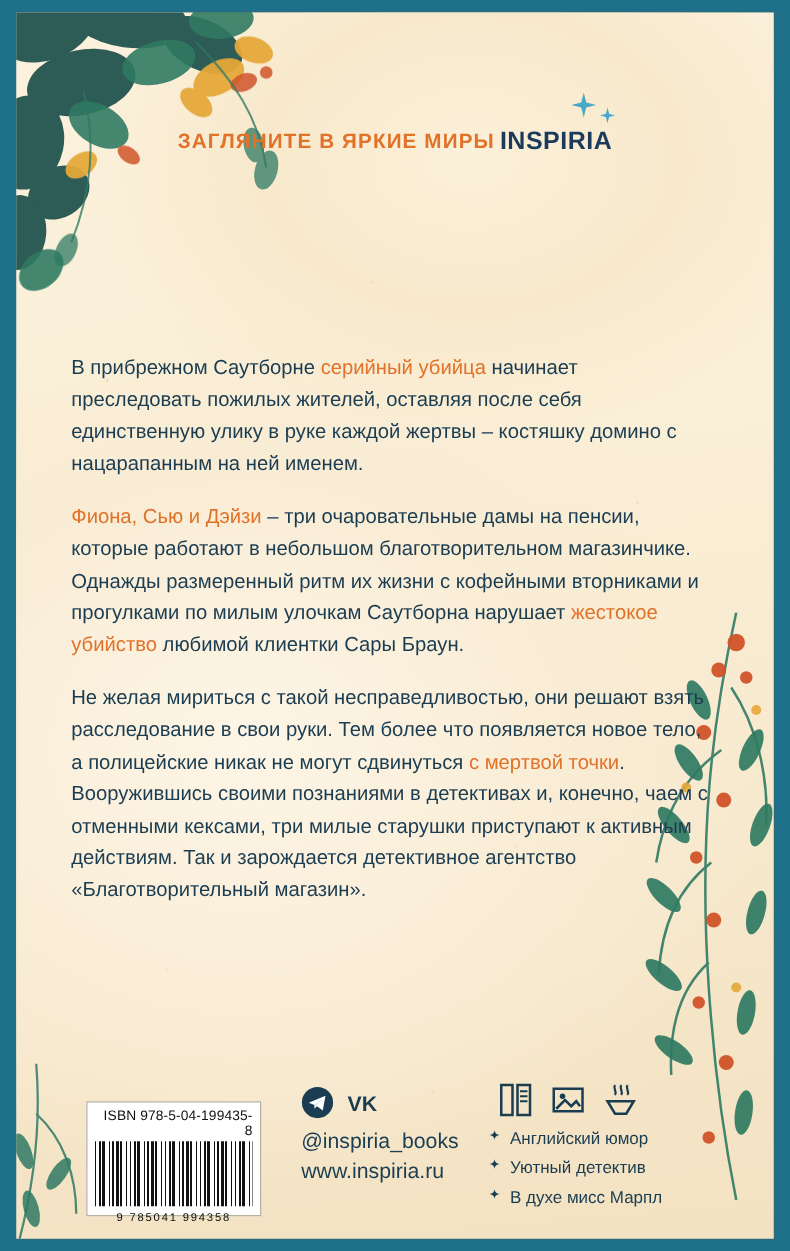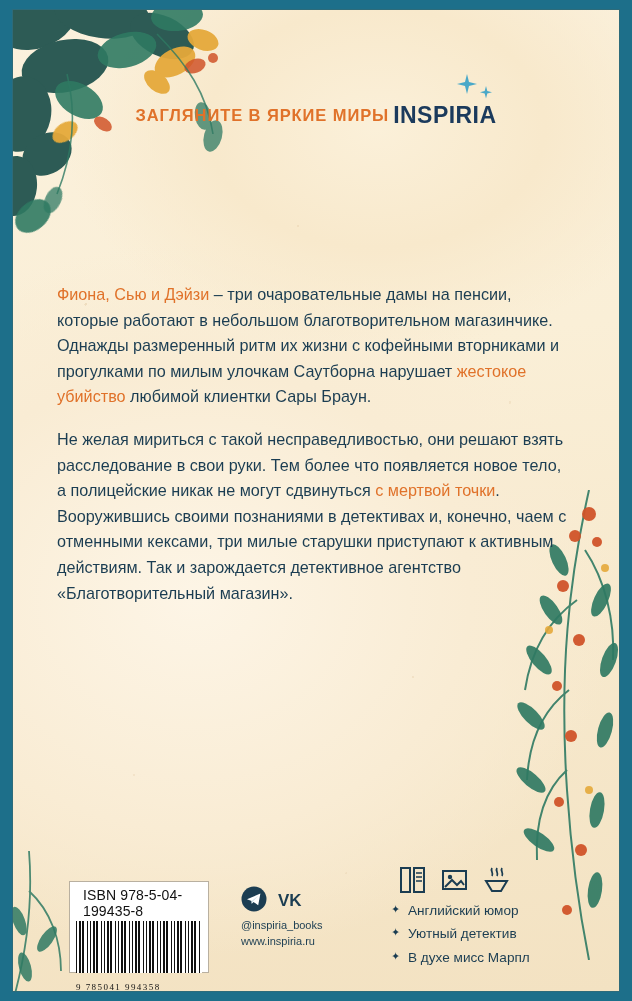--- a/index.html
+++ b/index.html
@@ -40,21 +40,21 @@
   .eyebrow-row{
     position:absolute;left:0;right:0;top:92px;
     display:flex;align-items:center;justify-content:center;gap:4px;
   }
   .eyebrow{
     color:#e0722a;
     font-size:16.5px;font-weight:bold;letter-spacing:.055em;
     text-transform:uppercase;
   }
   .logo{
-    color:#1b3a5c;font-size:23px;font-weight:bold;letter-spacing:.02em;
+    color:#1b3a5c;font-size:20px;font-weight:bold;letter-spacing:.02em;
   }
   .sparkles{position:absolute;left:440px;top:60px;width:46px;height:36px;}
 
   
   .headline{
     position:absolute;left:36px;right:36px;top:148px;
     text-align:center;
     color:#e0722a;
     font-size:20.5px;line-height:1.42;
     font-weight:bold;letter-spacing:.012em;
@@ -72,35 +72,35 @@
 
   
   .barcode-box{
     position:absolute;left:56px;bottom:18px;
     width:140px;height:92px;
     background:#ffffff;
     border:1px solid #b9b0a0;
     padding:4px 6px 3px 6px;
     box-sizing:border-box;
   }
-  .isbn{font-size:14px;color:#111;letter-spacing:.01em;margin:1px 0 2px 7px;}
+  .isbn{font-size:11px;color:#111;letter-spacing:.01em;margin:1px 0 2px 1px;text-align:right;}
   .bars{height:52px;width:100%;
     background-image:repeating-linear-gradient(to right,
       #111 0 1px, #fff 1px 3px, #111 3px 5px, #fff 5px 6px,
       #111 6px 8px, #fff 8px 11px, #111 11px 12px, #fff 12px 14px);
   }
-  .ean{font-size:9px;color:#111;letter-spacing:.16em;margin-top:9px;font-family:Liberation Serif, serif;}
+  .ean{font-size:9px;color:#111;letter-spacing:.16em;margin-top:4px;text-align:center;}
 
   .social{
     position:absolute;left:228px;bottom:42px;width:160px;
     color:#1b3d52;
   }
   .social-icons{display:flex;gap:10px;align-items:center;margin-bottom:6px;}
   .soc-ic{width:26px;height:26px;display:block;}
-  .social-line{font-size:11px;line-height:1.4;}
+  .social-line{font-size:17px;line-height:1.4;}
 
   .pictograms{
     position:absolute;left:386px;bottom:96px;
     display:flex;gap:15px;align-items:flex-end;
   }
   .picto{width:27px;height:30px;display:block;}
 
   .tags{
     position:absolute;left:378px;bottom:22px;
     color:#1b3d52;font-size:13.6px;line-height:1.72;
@@ -212,20 +212,21 @@
     </g>
   </svg>
 
   <div class="eyebrow-row">
     <div class="eyebrow">ЗАГЛЯНИТЕ В ЯРКИЕ МИРЫ</div>
     <div class="logo">INSPIRIA</div>
   </div>
 
 
   <div class="body" id="body-copy">
+      <p><span>В прибрежном Саутборне </span><span class="hl">серийный убийца</span><span> начинает преследовать пожилых жителей, оставляя после себя единственную улику в руке каждой жертвы – костяшку домино с нацарапанным на ней именем.</span></p>
       <p><span class="hl">Фиона, Сью и Дэйзи</span><span> – три очаровательные дамы на пенсии, которые работают в небольшом благотворительном магазинчике. Однажды размеренный ритм их жизни с кофейными вторниками и прогулками по милым улочкам Саутборна нарушает </span><span class="hl">жестокое убийство</span><span> любимой клиентки Сары Браун.</span></p>
       <p><span>Не желая мириться с такой несправедливостью, они решают взять расследование в свои руки. Тем более что появляется новое тело, а полицейские никак не могут сдвинуться </span><span class="hl">с мертвой точки</span><span>. Вооружившись своими познаниями в детективах и, конечно, чаем с отменными кексами, три милые старушки приступают к активным действиям. Так и зарождается детективное агентство «Благотворительный магазин».</span></p>
     </div>
 
   <div class="barcode-box">
     <div class="isbn">ISBN 978-5-04-199435-8</div>
     <div class="bars"></div>
     <div class="ean">9 785041 994358</div>
   </div>
 

